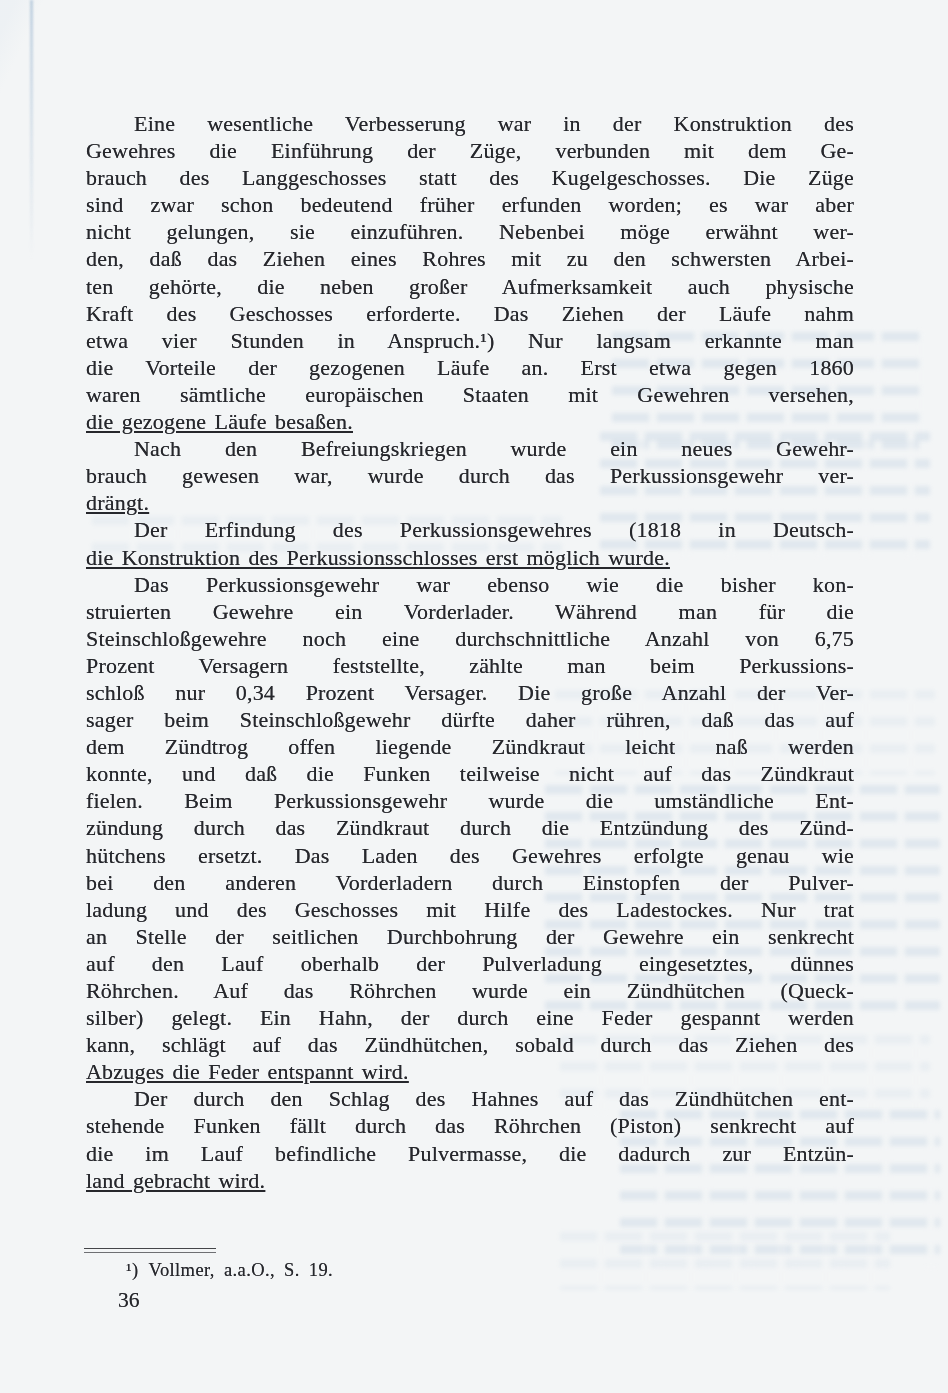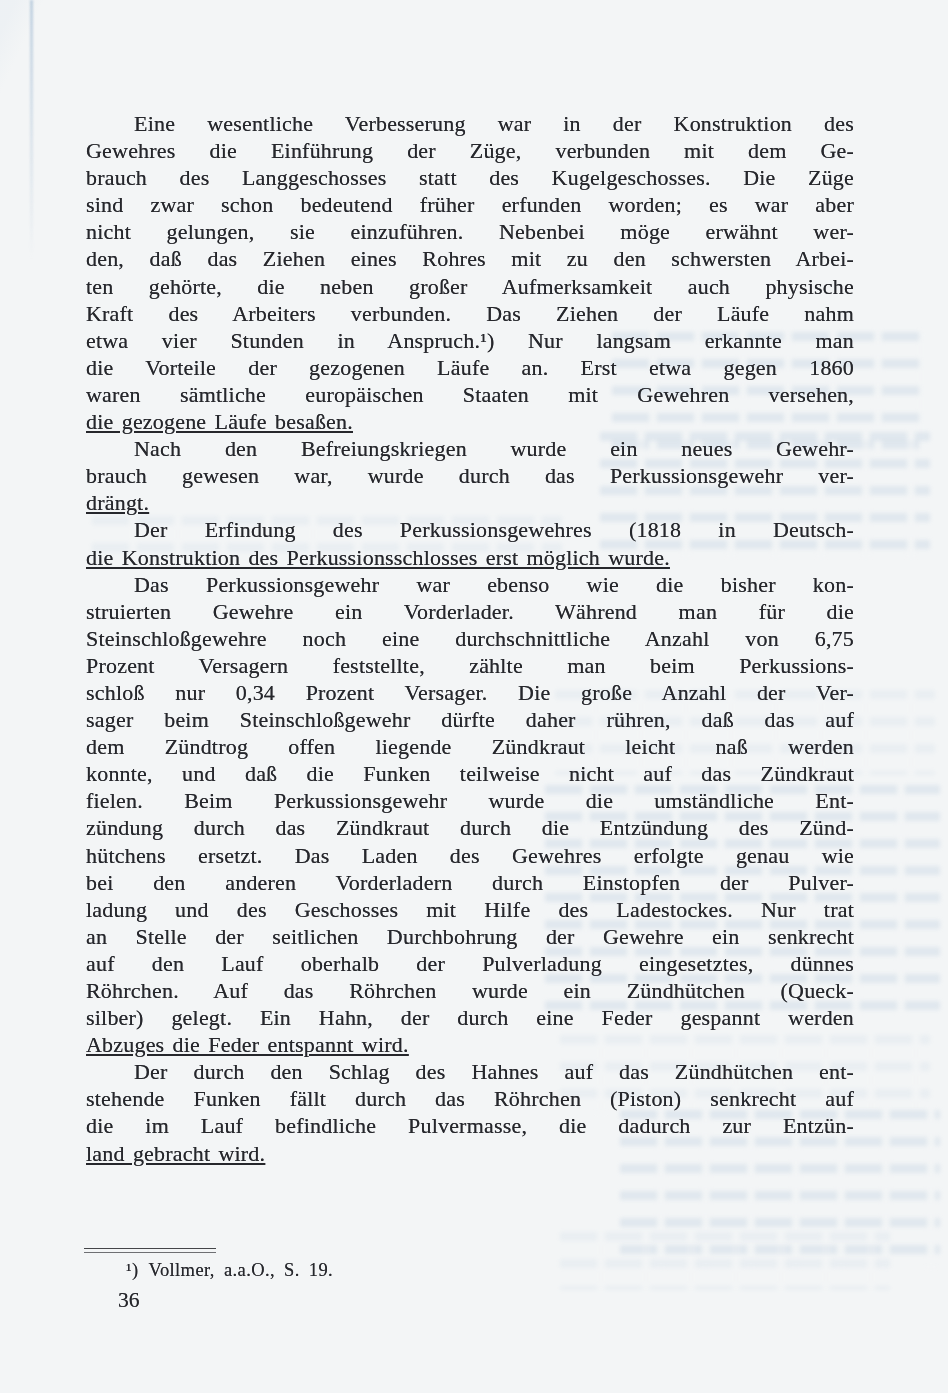--- a/index.html
+++ b/index.html
@@ -94,21 +94,21 @@
   <div class="bleed faint" style="left:560px;top:1232px;width:330px;height:58px;"></div>
 
   <main class="textblock" id="textblock">
       <div class="line pfirst">Eine wesentliche Verbesserung war in der Konstruktion des</div>
       <div class="line">Gewehres die Einführung der Züge, verbunden mit dem Ge-</div>
       <div class="line">brauch des Langgeschosses statt des Kugelgeschosses. Die Züge</div>
       <div class="line">sind zwar schon bedeutend früher erfunden worden; es war aber</div>
       <div class="line">nicht gelungen, sie einzuführen. Nebenbei möge erwähnt wer-</div>
       <div class="line">den, daß das Ziehen eines Rohres mit zu den schwersten Arbei-</div>
       <div class="line">ten gehörte, die neben großer Aufmerksamkeit auch physische</div>
-      <div class="line">Kraft des Arbeiters verbunden. Das Ziehen der Läufe nahm</div>
+      <div class="line">Kraft des Geschosses erforderte. Das Ziehen der Läufe nahm</div>
       <div class="line">etwa vier Stunden in Anspruch.¹) Nur langsam erkannte man</div>
       <div class="line">die Vorteile der gezogenen Läufe an. Erst etwa gegen 1860</div>
       <div class="line">waren sämtliche europäischen Staaten mit Gewehren versehen,</div>
       <div class="line plast">die gezogene Läufe besaßen.</div>
       <div class="line pfirst">Nach den Befreiungskriegen wurde ein neues Gewehr-</div>
       <div class="line">brauch gewesen war, wurde durch das Perkussionsgewehr ver-</div>
       <div class="line plast">drängt.</div>
       <div class="line pfirst">Der Erfindung des Perkussionsgewehres (1818 in Deutsch-</div>
       <div class="line plast">die Konstruktion des Perkussionsschlosses erst möglich wurde.</div>
       <div class="line pfirst">Das Perkussionsgewehr war ebenso wie die bisher kon-</div>
@@ -121,20 +121,21 @@
       <div class="line">konnte, und daß die Funken teilweise nicht auf das Zündkraut</div>
       <div class="line">fielen. Beim Perkussionsgewehr wurde die umständliche Ent-</div>
       <div class="line">zündung durch das Zündkraut durch die Entzündung des Zünd-</div>
       <div class="line">hütchens ersetzt. Das Laden des Gewehres erfolgte genau wie</div>
       <div class="line">bei den anderen Vorderladern durch Einstopfen der Pulver-</div>
       <div class="line">ladung und des Geschosses mit Hilfe des Ladestockes. Nur trat</div>
       <div class="line">an Stelle der seitlichen Durchbohrung der Gewehre ein senkrecht</div>
       <div class="line">auf den Lauf oberhalb der Pulverladung eingesetztes, dünnes</div>
       <div class="line">Röhrchen. Auf das Röhrchen wurde ein Zündhütchen (Queck-</div>
       <div class="line">silber) gelegt. Ein Hahn, der durch eine Feder gespannt werden</div>
+      <div class="line">kann, schlägt auf das Zündhütchen, sobald durch das Ziehen des</div>
       <div class="line plast">Abzuges die Feder entspannt wird.</div>
       <div class="line pfirst">Der durch den Schlag des Hahnes auf das Zündhütchen ent-</div>
       <div class="line">stehende Funken fällt durch das Röhrchen (Piston) senkrecht auf</div>
       <div class="line">die im Lauf befindliche Pulvermasse, die dadurch zur Entzün-</div>
       <div class="line plast">land gebracht wird.</div>
     </main>
 
   <div class="footnote-rule"></div>
 
   <div class="footnote">

